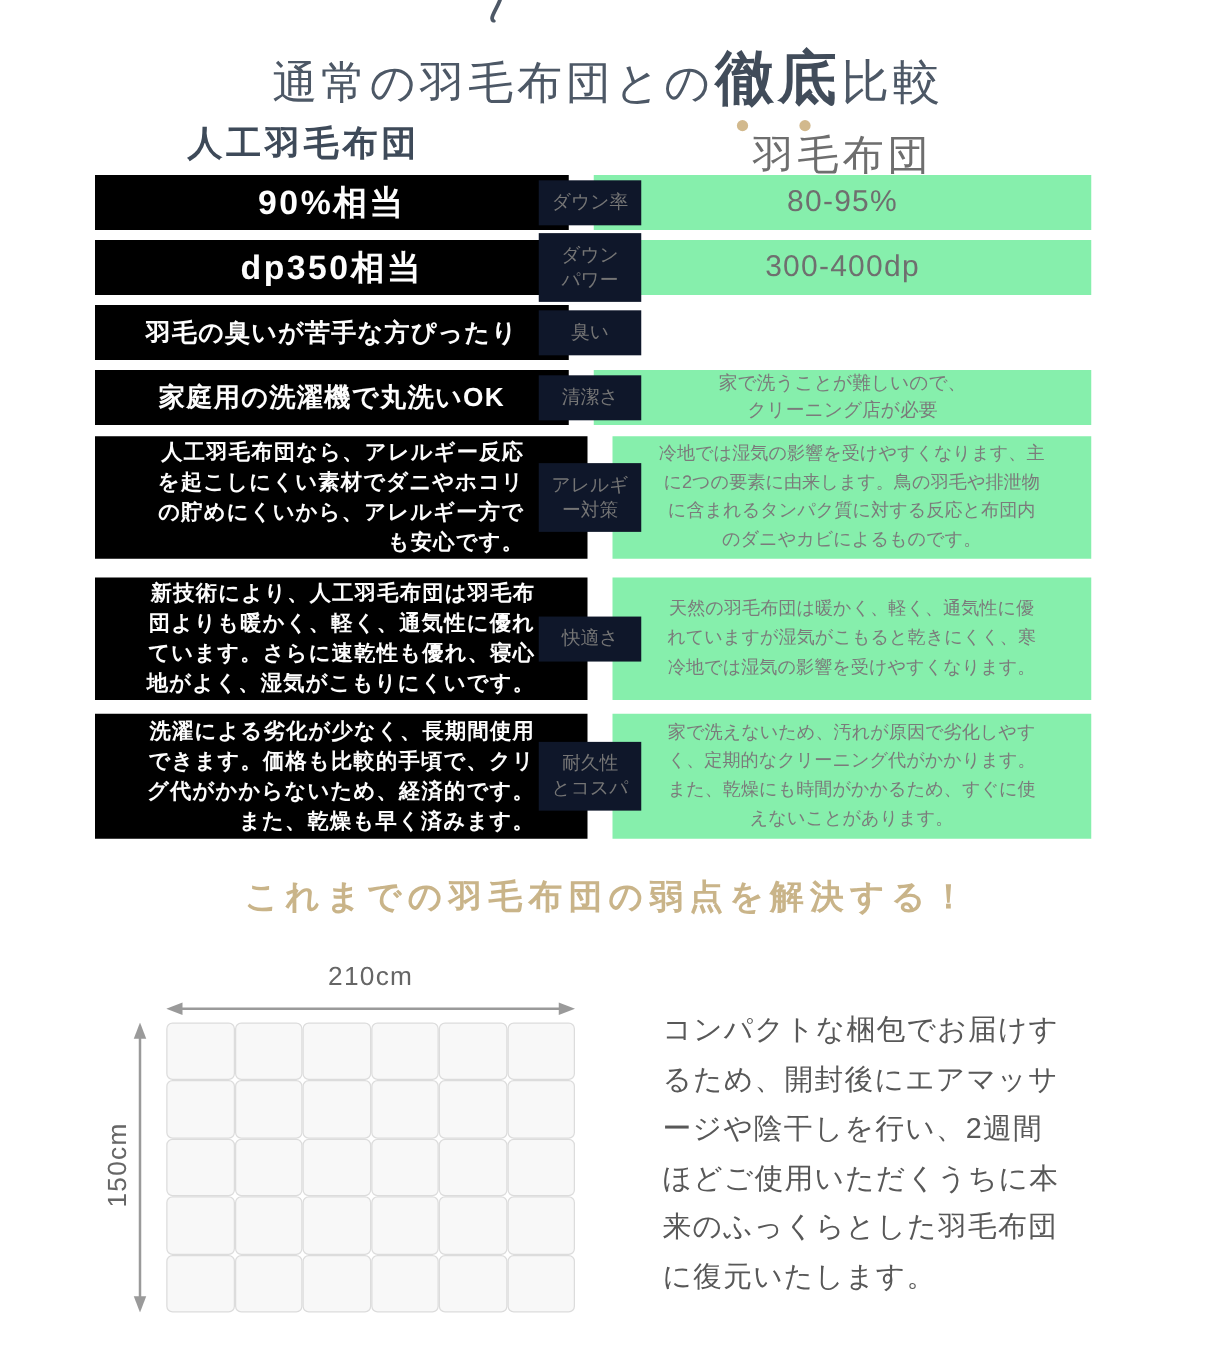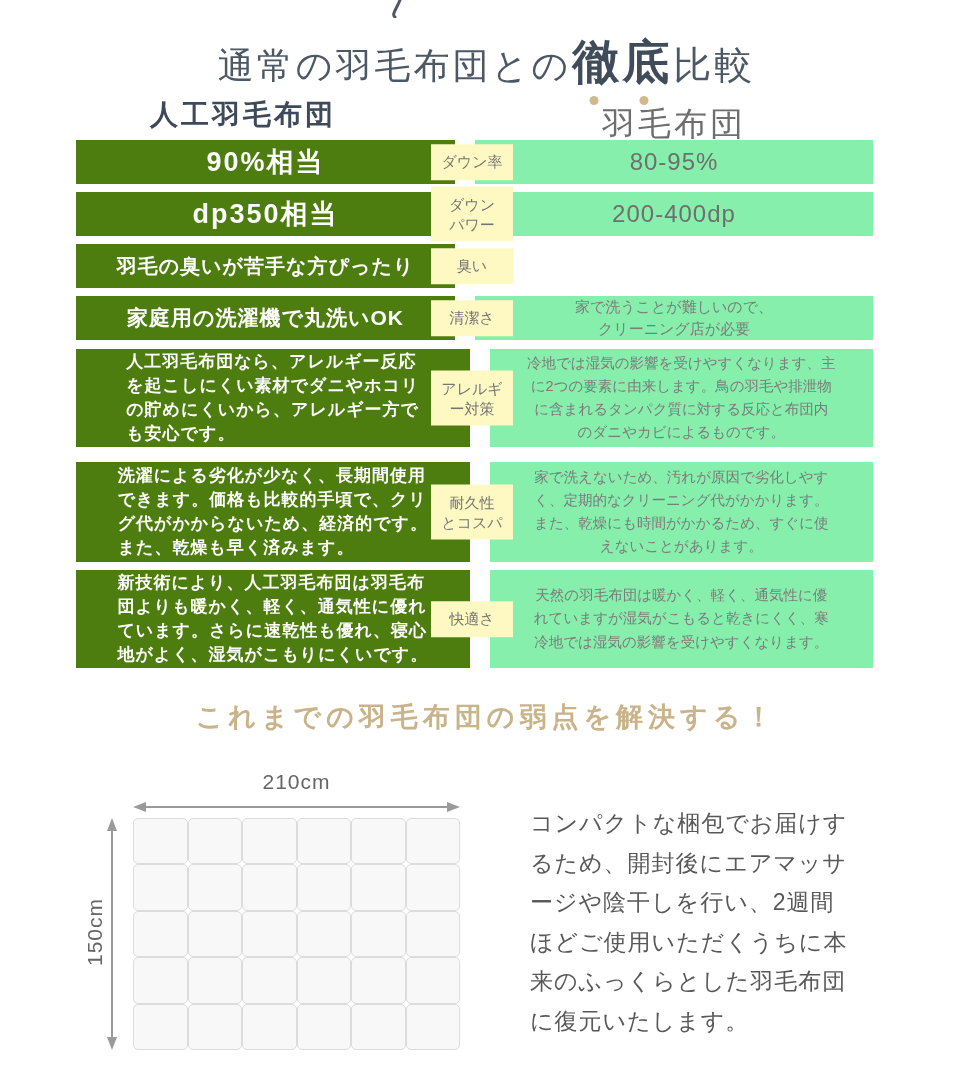--- a/index.html
+++ b/index.html
@@ -33,32 +33,32 @@
     font-size:28px;font-weight:700;letter-spacing:3px;color:#3e4a59;
   }
   .header-right{
     position:absolute;top:102px;left:475px;width:398px;text-align:center;
     font-size:33px;font-weight:400;letter-spacing:3px;color:#6e6e6e;
   }
   
   .table{position:absolute;top:140px;left:76px;width:797px;}
   .row{position:relative;display:flex;margin-bottom:8px;}
   .cell-left{
-    width:379px;background:#4d7c0f;color:#fdfdfd;font-weight:700;
-    display:flex;align-items:center;justify-content:center;text-align:left;
+    width:379px;background:#000000;color:#fdfdfd;font-weight:700;
+    display:flex;align-items:center;justify-content:center;text-align:right;
     white-space:pre-line;
   }
   .cell-right{
     width:398px;margin-left:20px;background:#86efac;color:#6f6f6f;
     display:flex;align-items:center;justify-content:center;text-align:center;
     white-space:pre-line;
   }
   .row-label{
     position:absolute;left:396px;top:50%;transform:translate(-50%,-50%);
-    background:#fef9c3;color:#757575;font-size:15px;line-height:1.3;
+    background:#0f172a;color:#757575;font-size:15px;line-height:1.3;
     padding:8px 9px;min-width:64px;text-align:center;white-space:pre-line;z-index:2;
   }
   .h44{height:44px;} .h98{height:98px;} .h100{height:100px;}
   .r4{margin-bottom:9px;} .r5{margin-bottom:15px;} .r6{margin-bottom:11px;}
   .fs-big{font-size:27px;letter-spacing:2px;}
   .fs-mid{font-size:20px;letter-spacing:1px;}
   .fs-mid2{font-size:21px;letter-spacing:1px;}
   .fs-para-l{font-size:17px;letter-spacing:1px;line-height:1.42;padding:0 20px;}
   .fs-rbig{font-size:24px;letter-spacing:1px;}
   .fs-rmid{font-size:23px;letter-spacing:1px;}
@@ -118,21 +118,21 @@
   <div class="table">
 
     <div class="row h44">
       <div class="cell-left fs-big">90%相当</div>
       <div class="cell-right fs-rbig">80-95%</div>
       <div class="row-label">ダウン率</div>
     </div>
 
     <div class="row h44">
       <div class="cell-left fs-big">dp350相当</div>
-      <div class="cell-right fs-rbig">200-400dp</div>
+      <div class="cell-right fs-rbig">300-400dp</div>
       <div class="row-label">ダウン
 パワー</div>
     </div>
 
     <div class="row h44">
       <div class="cell-left fs-mid">羽毛の臭いが苦手な方ぴったり</div>
       <div class="row-label">臭い</div>
     </div>
 
     <div class="row h44 r4">
@@ -148,44 +148,44 @@
 の貯めにくいから、アレルギー方で
 も安心です。</div>
       <div class="cell-right fs-para-r">冷地では湿気の影響を受けやすくなります、主
 に2つの要素に由来します。鳥の羽毛や排泄物
 に含まれるタンパク質に対する反応と布団内
 のダニやカビによるものです。</div>
       <div class="row-label">アレルギ
 ー対策</div>
     </div>
 
+    <div class="row h98 r6">
+      <div class="cell-left fs-para-l">新技術により、人工羽毛布団は羽毛布
+団よりも暖かく、軽く、通気性に優れ
+ています。さらに速乾性も優れ、寝心
+地がよく、湿気がこもりにくいです。</div>
+      <div class="cell-right fs-para-r">天然の羽毛布団は暖かく、軽く、通気性に優
+れていますが湿気がこもると乾きにくく、寒
+冷地では湿気の影響を受けやすくなります。</div>
+      <div class="row-label">快適さ</div>
+    </div>
+
     <div class="row h100">
       <div class="cell-left fs-para-l">洗濯による劣化が少なく、長期間使用
 できます。価格も比較的手頃で、クリ
 グ代がかからないため、経済的です。
 また、乾燥も早く済みます。</div>
       <div class="cell-right fs-para-r">家で洗えないため、汚れが原因で劣化しやす
 く、定期的なクリーニング代がかかります。
 また、乾燥にも時間がかかるため、すぐに使
 えないことがあります。</div>
       <div class="row-label">耐久性
 とコスパ</div>
     </div>
 
-    <div class="row h98 r6">
-      <div class="cell-left fs-para-l">新技術により、人工羽毛布団は羽毛布
-団よりも暖かく、軽く、通気性に優れ
-ています。さらに速乾性も優れ、寝心
-地がよく、湿気がこもりにくいです。</div>
-      <div class="cell-right fs-para-r">天然の羽毛布団は暖かく、軽く、通気性に優
-れていますが湿気がこもると乾きにくく、寒
-冷地では湿気の影響を受けやすくなります。</div>
-      <div class="row-label">快適さ</div>
-    </div>
-
   </div>
 
   <div class="tagline">これまでの羽毛布団の弱点を解決する！</div>
 
   <div class="dim-width-label">210cm</div>
 
   <div class="h-arrow">
     <svg width="327" height="14" viewBox="0 0 327 14">
       <line x1="10" y1="7" x2="317" y2="7" stroke="#9a9a9a" stroke-width="2"></line>
       <polygon points="0,7 13,2 13,12" fill="#9a9a9a"></polygon>

